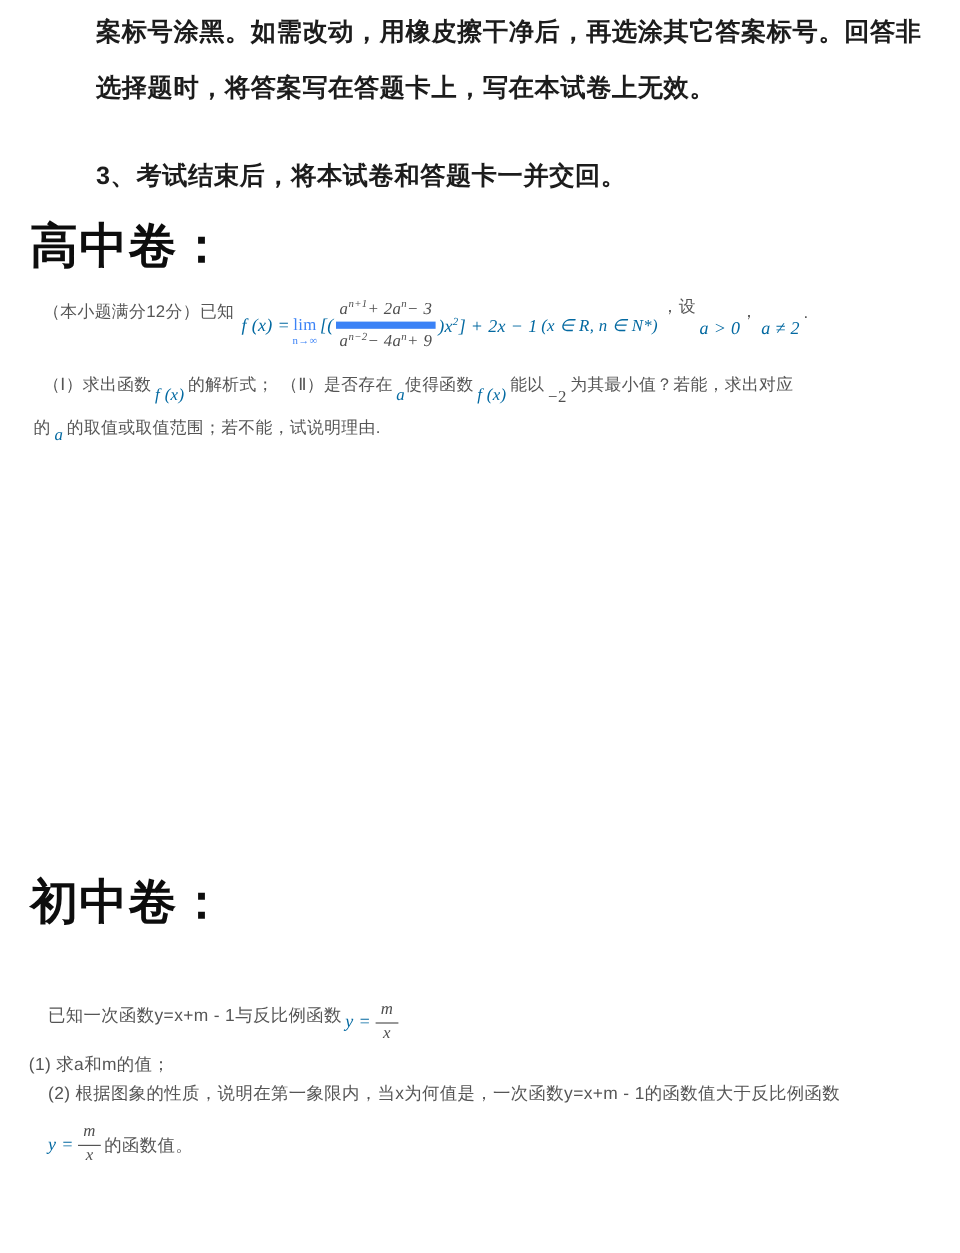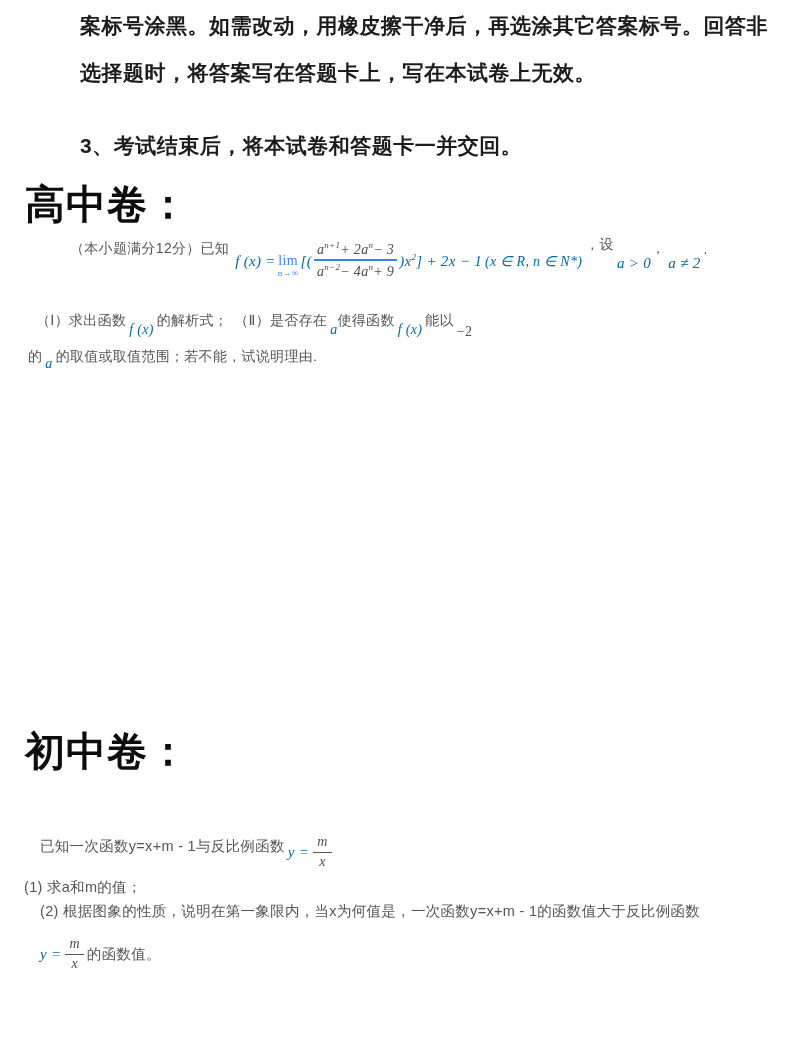--- a/index.html
+++ b/index.html
@@ -41,21 +41,21 @@
     font-family:"Liberation Serif",serif;font-style:normal;line-height:1;
     margin:0 2px;position:relative;top:5px;color:#3b82f6;
   }
   .lim-word{font-size:14px;}
   .lim-sub{font-size:9px;margin-top:1px;}
   .frac{
     display:inline-flex;flex-direction:column;align-items:center;
     font-family:"Liberation Serif",serif;font-style:italic;font-size:14px;
     line-height:1.15;margin:0 2px;color:#4e4e4e;position:relative;top:-1px;
   }
-  .frac .num{border-bottom:2px solid #3b82f6;padding:0 3px 1px;}
+  .frac .num{border-bottom:6px solid #3b82f6;padding:0 3px 1px;}
   .frac .den{padding-top:1px;}
   .jfrac{display:inline-flex;align-items:center;margin:0 3px;}
   .jfrac .stack{
     display:inline-flex;flex-direction:column;align-items:center;
     font-family:"Liberation Serif",serif;font-style:italic;font-size:14px;
     line-height:1.15;margin-left:4px;color:#4e4e4e;
   }
   .jfrac .stack .num{border-bottom:1px solid #555;padding:0 4px 1px;}
   .jfrac .stack .den{padding-top:1px;}
   .gap-l{margin-left:6px;}
@@ -63,21 +63,21 @@
 </style>
 </head>
 <body>
 
 <div class="abs instr" style="top:12px;">案标号涂黑。如需改动，用橡皮擦干净后，再选涂其它答案标号。回答非</div>
 <div class="abs instr" style="top:59px;">选择题时，将答案写在答题卡上，写在本试卷上无效。</div>
 <div class="abs instr" style="top:92px;margin-top:40px;">3、考试结束后，将本试卷和答题卡一并交回。</div>
 
 <div class="abs big-heading" style="top:177px;">高中卷：</div>
 
-<div class="row center" style="left:36px;top:232px;height:58px;margin-left:34px;">
+<div class="row center" style="left:36px;top:243px;height:58px;">
   <span class="u12">（本小题满分12分）已知</span>
   <span class="math m15 gap-l">f (x) =</span>
   <span class="lim">
     <span class="lim-word">lim</span>
     <span class="lim-sub">n→∞</span>
   </span>
   <span class="math m15">[(</span>
   <span class="frac">
     <span class="num"><i>a</i><sup>n+1</sup><span>+ 2a</span><sup>n</sup><span>− 3</span></span>
     <span class="den"><i>a</i><sup>n−2</sup><span>− 4a</span><sup>n</sup><span>+ 9</span></span>
@@ -94,20 +94,21 @@
 <div class="row" style="left:36px;top:312px;">
   <span>（Ⅰ）求出函数</span>
   <span class="math d10 gap-s">f (x)</span>
   <span class="gap-s">的解析式；</span>
   <span class="gap-l">（Ⅱ）是否存在</span>
   <span class="math d10 gap-s">a</span>
   <span>使得函数</span>
   <span class="math d10 gap-s">f (x)</span>
   <span class="gap-s">能以</span>
   <span class="mathrm d12 gap-s">−2</span>
+  <span class="gap-s">为其最小值？若能，求出对应</span>
 </div>
 
 <div class="row" style="left:28px;top:348px;">
   <span>的</span>
   <span class="math d8 gap-s">a</span>
   <span class="gap-s">的取值或取值范围；若不能，试说明理由.</span>
 </div>
 
 <div class="abs big-heading" style="top:724px;">初中卷：</div>
 

